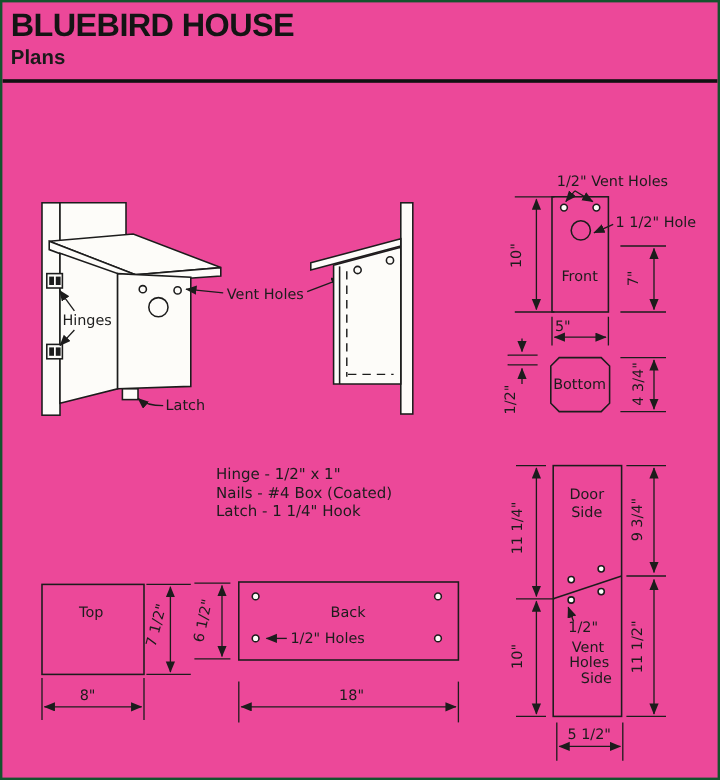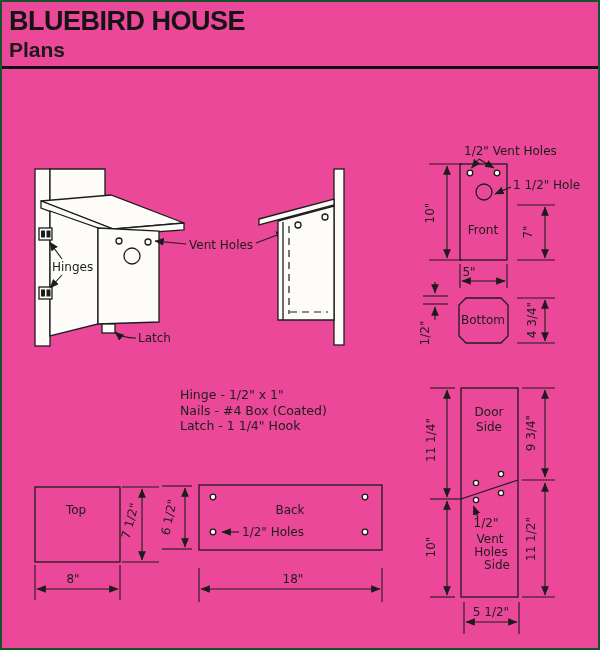--- a/index.html
+++ b/index.html
@@ -8,21 +8,21 @@
     border:2px solid #14532d;background:#ec4899;
     font-family:"Liberation Sans", sans-serif;color:#161616;
     overflow:hidden;
   }
   .hdr{position:absolute;top:0;left:0;right:0;z-index:2;}
   .hdr h1{
     margin:4px 0 0 7px;font-size:27px;font-weight:bold;letter-spacing:-0.5px;
     font-family:"Liberation Sans", sans-serif;color:#141414;
   }
   .hdr h2{
-    margin:1px 0 0 7px;font-size:21px;font-weight:bold;color:#1a1a1a;
+    margin:1px 0 0 7px;font-size:17px;font-weight:bold;color:#1a1a1a;
   }
   .rule{position:absolute;top:64px;left:0;width:596px;height:3px;background:#111;}
   svg{position:absolute;top:0;left:0;}
   svg text{fill:#1c1c1c;font-family:"DejaVu Sans", sans-serif;font-size:12px;}
   .pname{font-size:12px;}
   .dim{font-size:12px;}
   .note{font-size:12.5px;}
   .ln{stroke:#1c1c1c;stroke-width:1.3;fill:none;}
   .lnf{stroke:#1c1c1c;stroke-width:1.3;fill:#fdfcf9;}
   .dl{stroke:#1c1c1c;stroke-width:1.1;fill:none;}

